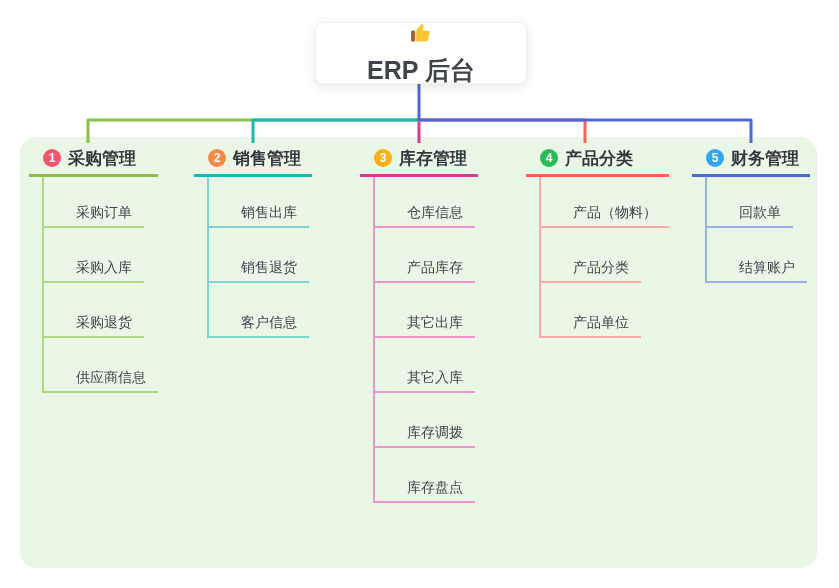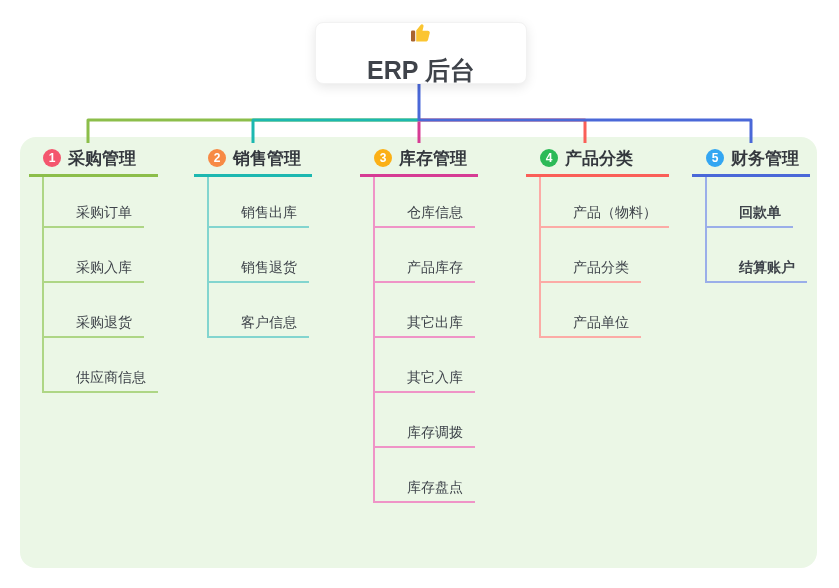--- a/index.html
+++ b/index.html
@@ -158,21 +158,21 @@
           <div class="child-row" style="border-bottom-color: rgb(252, 171, 166);">
             <span class="child-label">产品单位</span>
           </div>
         </div>
   </div>
       <div class="branch" style="left: 692px;">
     <div class="branch-header" style="border-bottom-color: rgb(74, 104, 216);">
       <span class="badge" style="background: rgb(51, 166, 242);">5</span>
       <span class="branch-label">财务管理</span>
     </div>
-    <div class="children" style="border-left-color: rgb(154, 174, 233); font-weight: bold;">
+    <div class="children" style="border-left-color: rgb(154, 174, 233);">
           <div class="child-row" style="border-bottom-color: rgb(154, 174, 233);">
             <span class="child-label">回款单</span>
           </div>
           <div class="child-row" style="border-bottom-color: rgb(154, 174, 233);">
             <span class="child-label">结算账户</span>
           </div>
         </div>
   </div>
     </div>
 </div>

